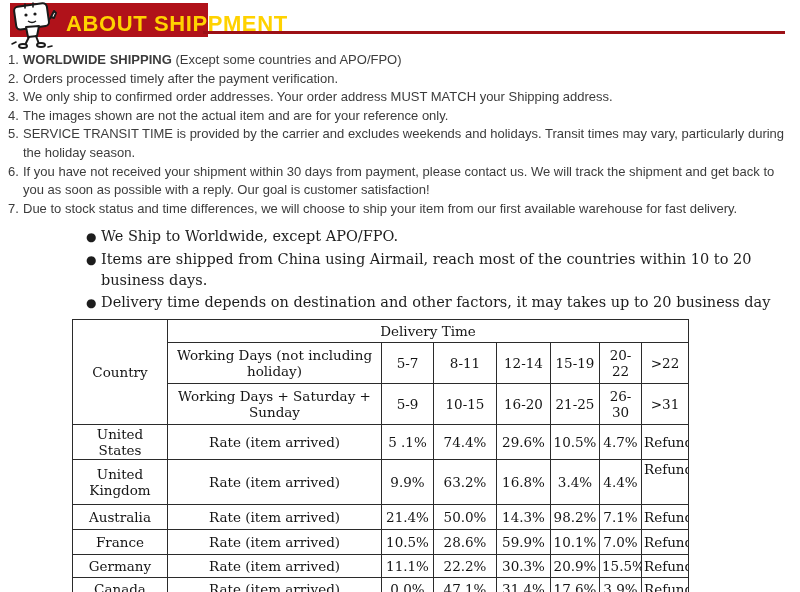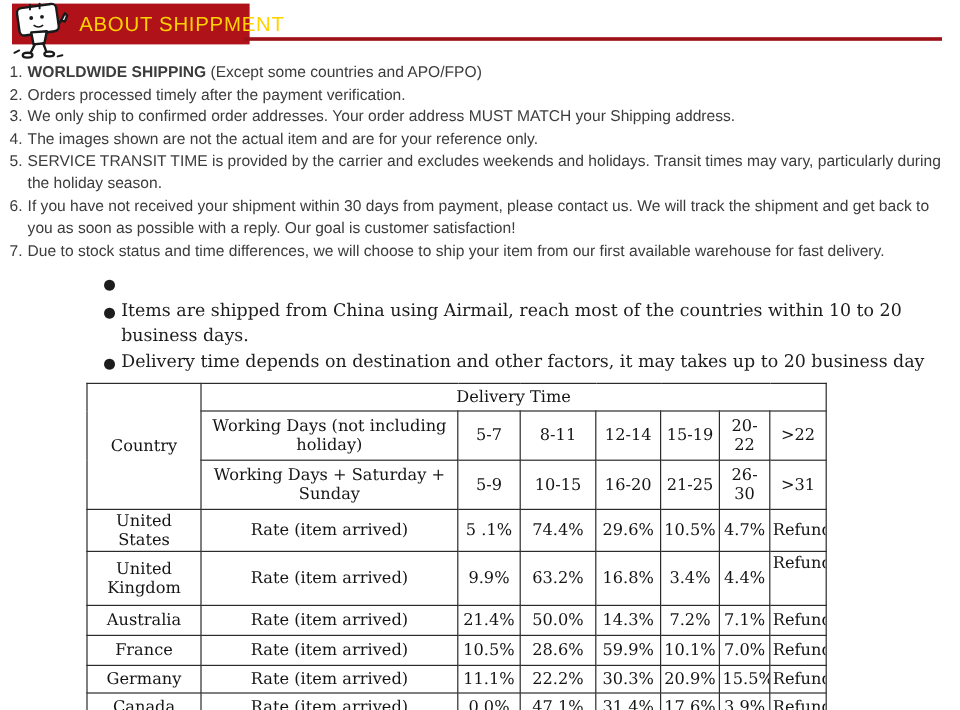--- a/index.html
+++ b/index.html
@@ -4,21 +4,21 @@
 <style>
   html,body{margin:0;padding:0;}
   body{
     width:800px;height:592px;background:#ffffff;position:relative;overflow:hidden;
     font-family:"Liberation Sans",sans-serif;color:#3c3c3c;
   }
   
   .hdr{position:relative;height:48px;}
   .banner-box{position:absolute;left:10px;top:3px;width:198px;height:34px;background:#b0121a;}
   .banner-title{
-    position:absolute;left:66px;top:11px;font-size:17px;font-weight:normal;
+    position:absolute;left:66px;top:11px;font-size:22px;font-weight:bold;
     color:#ffd200;letter-spacing:.6px;white-space:nowrap;
   }
   .banner-line{position:absolute;left:203px;top:31px;right:15px;height:3px;background:#9c1016;}
   .mascot{position:absolute;left:6px;top:0px;width:60px;height:50px;}
   
   .policies{margin:3px 14px 0 8px;font-size:13px;line-height:18.6px;}
   .policy{display:flex;}
   .policy .num{flex:none;width:15px;}
   .policy .txt{flex:1;}
   .policy .b{font-weight:bold;}
@@ -114,20 +114,21 @@
   </div>
   <div class="policy">
     <span class="num">7.</span>
     <span class="txt">Due to stock status and time differences, we will choose to ship your item from our first available warehouse for fast delivery.</span>
   </div>
 </div>
 
 <div class="bullets">
   <div class="bullet">
     <span class="dot">●</span>
+    <span>We Ship to Worldwide, except APO/FPO.</span>
   </div>
   <div class="bullet">
     <span class="dot">●</span>
     <span>Items are shipped from China using Airmail, reach most of the countries within 10 to 20 business days.</span>
   </div>
   <div class="bullet">
     <span class="dot">●</span>
     <span>Delivery time depends on destination and other factors, it may takes up to 20 business day</span>
   </div>
 </div>
@@ -186,21 +187,21 @@
     <td>3.4%</td>
     <td>4.4%</td>
     <td class="va-top">Refund</td>
   </tr>
   <tr class="r-au">
     <td>Australia</td>
     <td>Rate (item arrived)</td>
     <td>21.4%</td>
     <td>50.0%</td>
     <td>14.3%</td>
-    <td>7.2%</td>
+    <td>98.2%</td>
     <td>7.1%</td>
     <td>Refund</td>
   </tr>
   <tr class="r-fr">
     <td>France</td>
     <td>Rate (item arrived)</td>
     <td>10.5%</td>
     <td>28.6%</td>
     <td>59.9%</td>
     <td>10.1%</td>

